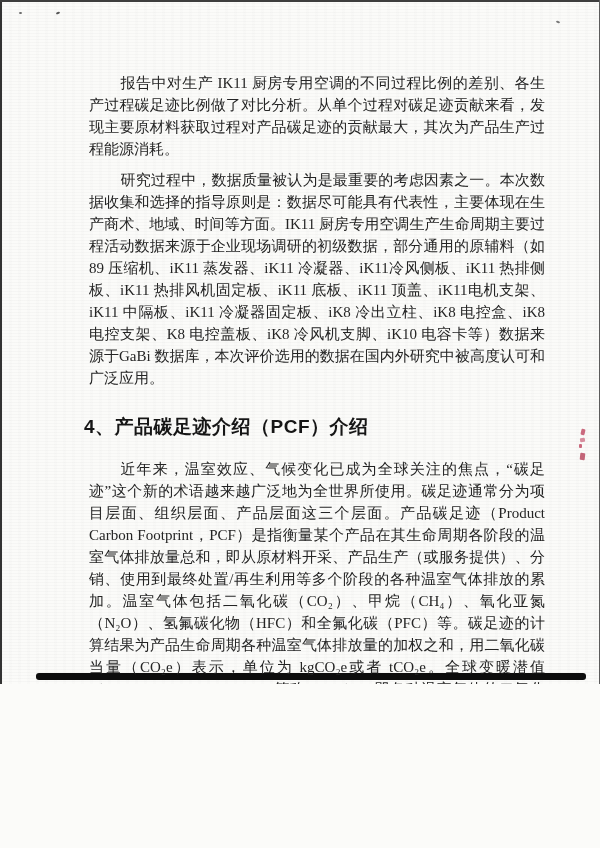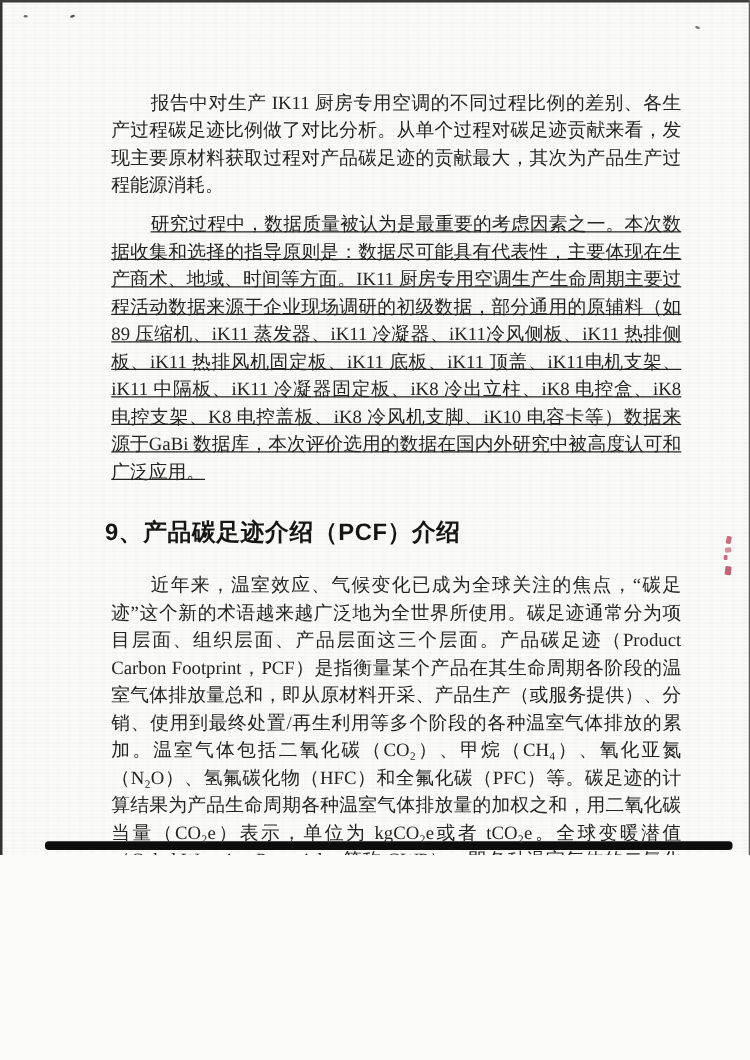--- a/index.html
+++ b/index.html
@@ -58,21 +58,21 @@
     position: absolute;
     top: 72px;
     left: 89px;
     width: 456px;
     font-size: 15px;
     line-height: 22px;
     color: #242424;
     text-align: justify;
   }
   .para { margin: 0; text-indent: 2.1em; }
-  .para + .para { margin-top: 9px; text-decoration: underline; }
+  .para + .para { margin-top: 9px; }
   .h-major {
     font-family: "Liberation Sans", "DejaVu Sans", sans-serif;
     font-size: 19px;
     font-weight: 700;
     color: #161616;
     letter-spacing: 0.5px;
     margin: 26px 0 19px -5px;
     text-indent: 0;
     line-height: 24px;
   }
@@ -106,19 +106,19 @@
   <div class="speck sp3"></div>
 
   <div class="red-mark rm1"></div>
   <div class="red-mark rm2"></div>
   <div class="red-mark rm3"></div>
   <div class="red-mark rm4"></div>
 
   <div class="content">
     <p class="para">报告中对生产 IK11 厨房专用空调的不同过程比例的差别、各生产过程碳足迹比例做了对比分析。从单个过程对碳足迹贡献来看，发现主要原材料获取过程对产品碳足迹的贡献最大，其次为产品生产过程能源消耗。</p>
     <p class="para">研究过程中，数据质量被认为是最重要的考虑因素之一。本次数据收集和选择的指导原则是：数据尽可能具有代表性，主要体现在生产商术、地域、时间等方面。IK11 厨房专用空调生产生命周期主要过程活动数据来源于企业现场调研的初级数据，部分通用的原辅料（如 89 压缩机、iK11 蒸发器、iK11 冷凝器、iK11冷风侧板、iK11 热排侧板、iK11 热排风机固定板、iK11 底板、iK11 顶盖、iK11电机支架、iK11 中隔板、iK11 冷凝器固定板、iK8 冷出立柱、iK8 电控盒、iK8电控支架、K8 电控盖板、iK8 冷风机支脚、iK10 电容卡等）数据来源于GaBi 数据库，本次评价选用的数据在国内外研究中被高度认可和广泛应用。</p>
-    <h2 class="h-major">9、产品碳足迹介绍（PCF）介绍</h2>
+    <h2 class="h-major">4、产品碳足迹介绍（PCF）介绍</h2>
     <p class="para">近年来，温室效应、气候变化已成为全球关注的焦点，“碳足迹”这个新的术语越来越广泛地为全世界所使用。碳足迹通常分为项目层面、组织层面、产品层面这三个层面。产品碳足迹（Product Carbon Footprint，PCF）是指衡量某个产品在其生命周期各阶段的温室气体排放量总和，即从原材料开采、产品生产（或服务提供）、分销、使用到最终处置/再生利用等多个阶段的各种温室气体排放的累加。温室气体包括二氧化碳（CO₂）、甲烷（CH₄）、氧化亚氮（N₂O）、氢氟碳化物（HFC）和全氟化碳（PFC）等。碳足迹的计算结果为产品生命周期各种温室气体排放量的加权之和，用二氧化碳当量（CO₂e）表示，单位为 kgCO₂e或者 tCO₂e。全球变暖潜值（Gobal Warming Potential，简称 GWP），即各种温室气体的二氧化碳当量值，通常采用联合国政府间气候变化专家委员会（IPCC）提供的值，目前这套因子被全球范围广泛适用。</p>
     <h2 class="h-major h-goal">3、目标与范围定义</h2>
     <h3 class="h-sub">3.1 产品介绍</h3>
   </div>
 
 </div>
 
 </body></html>

